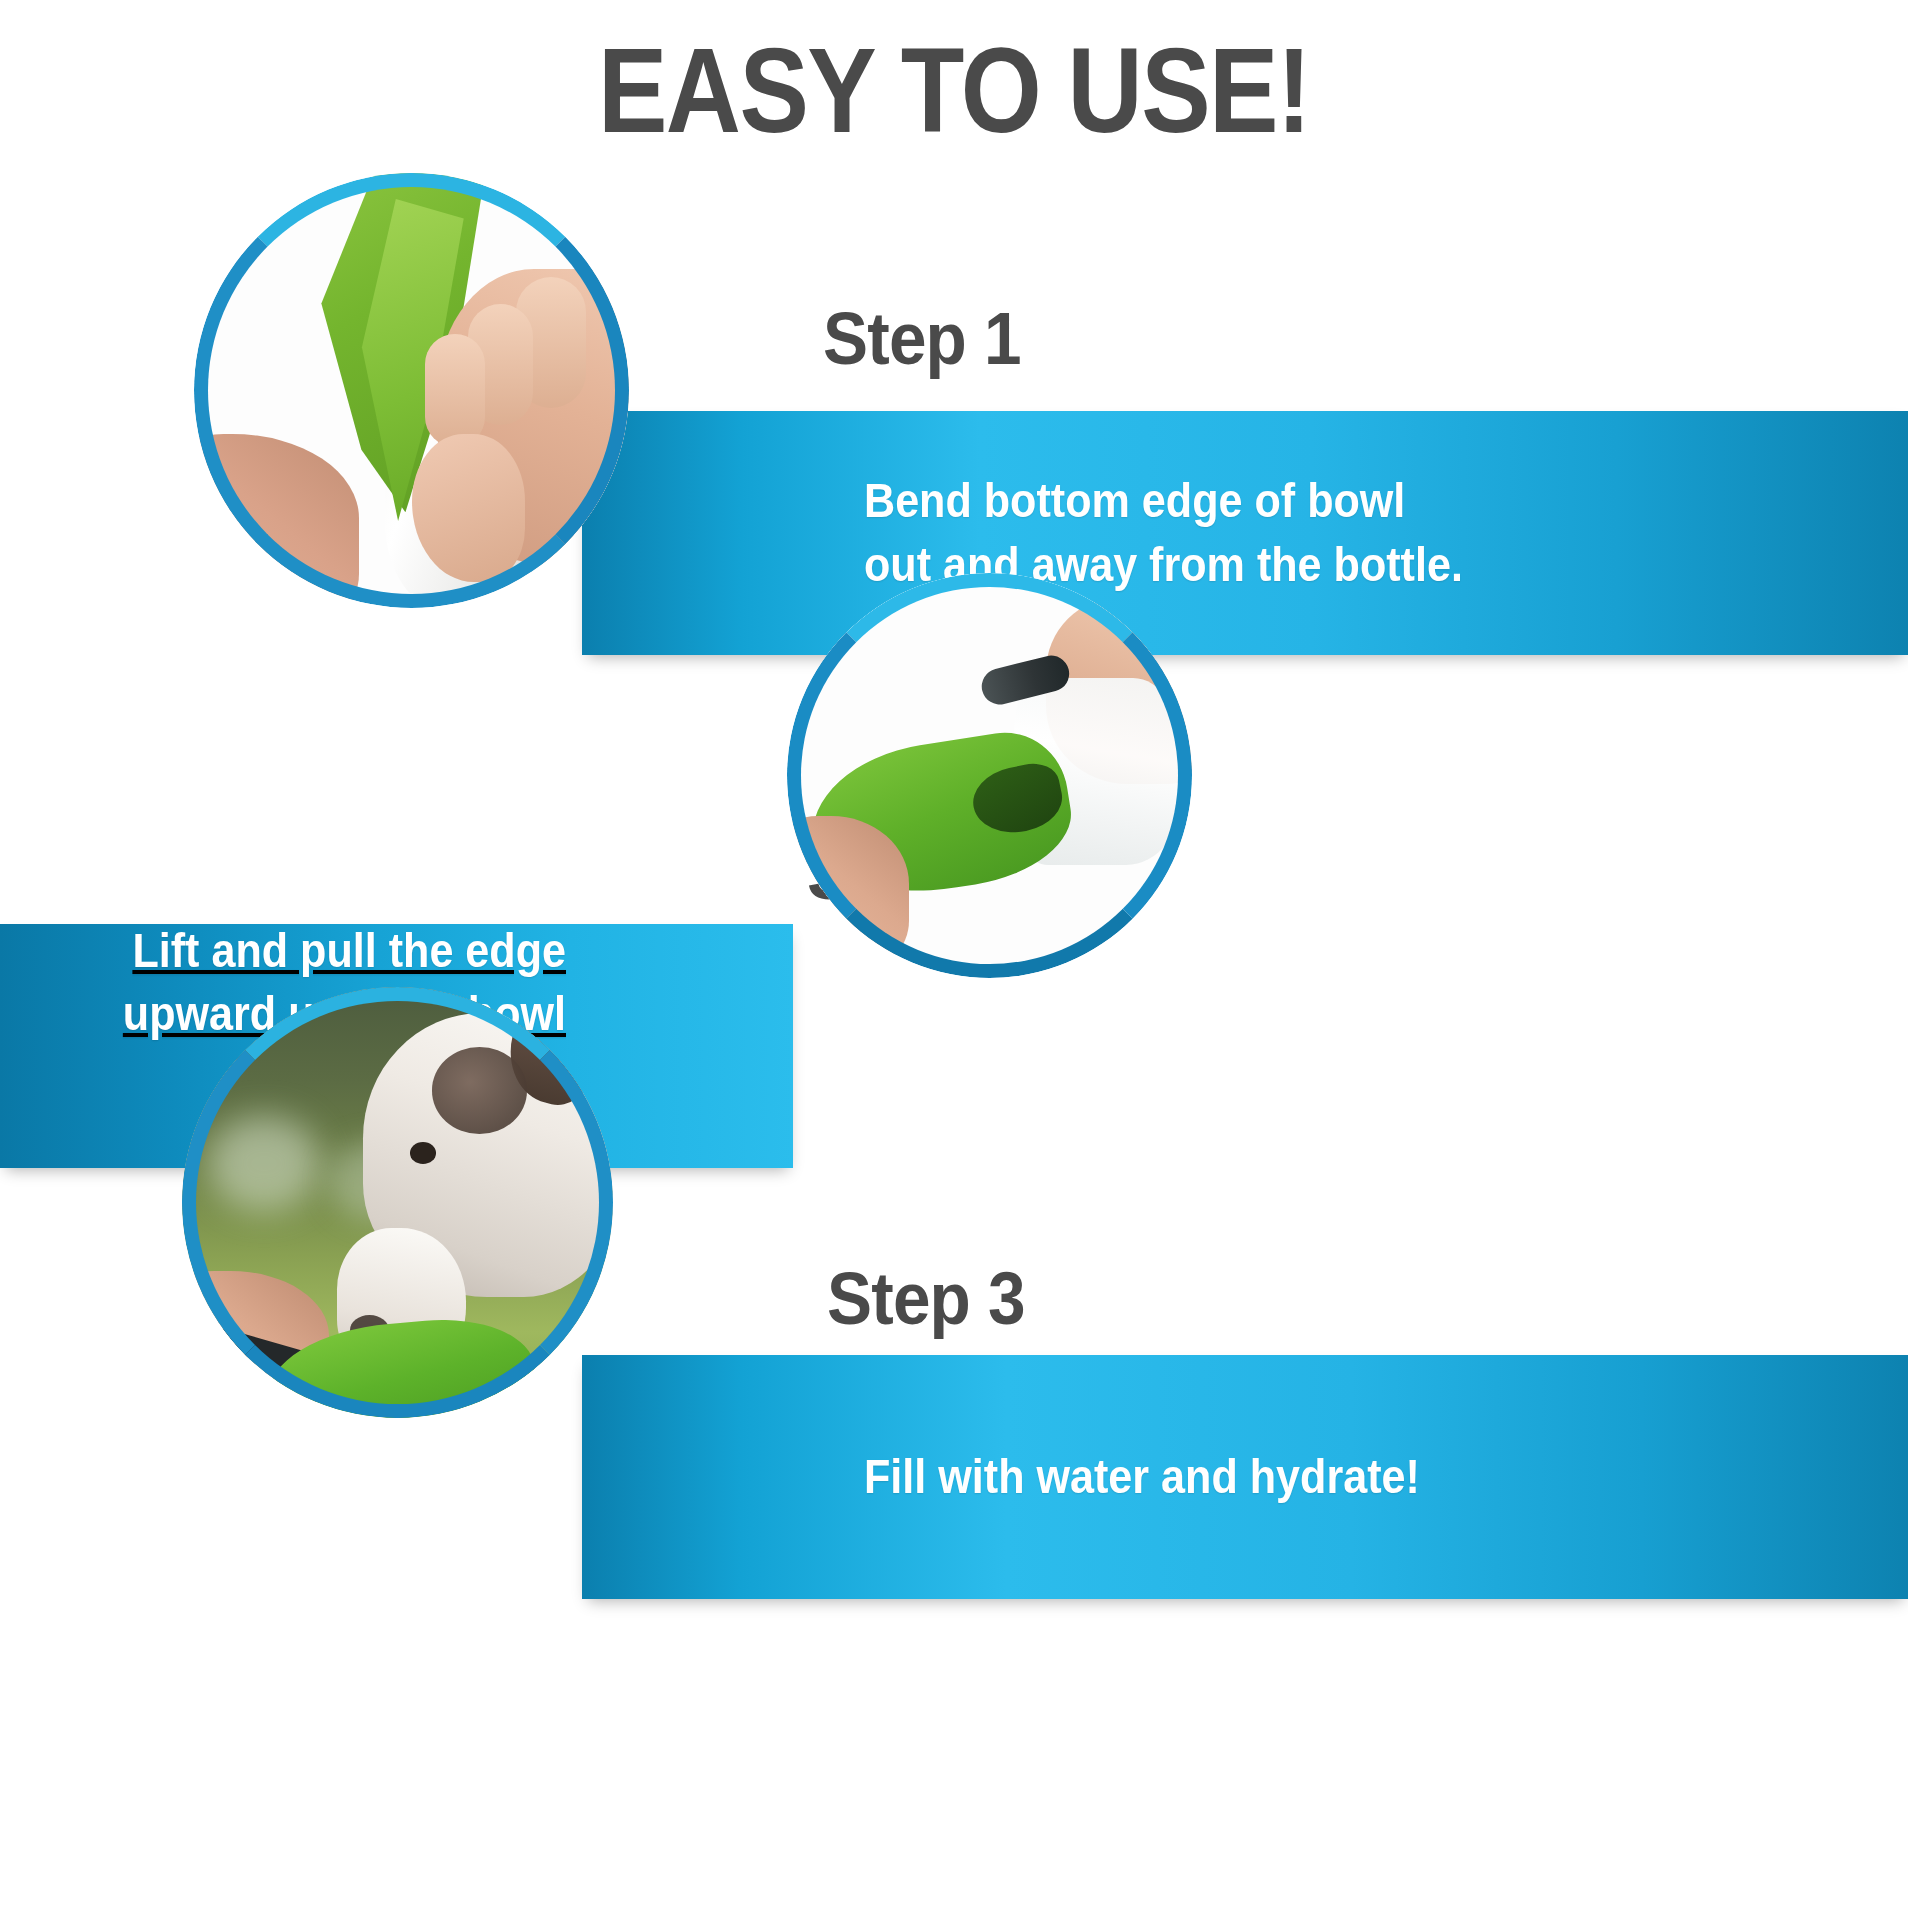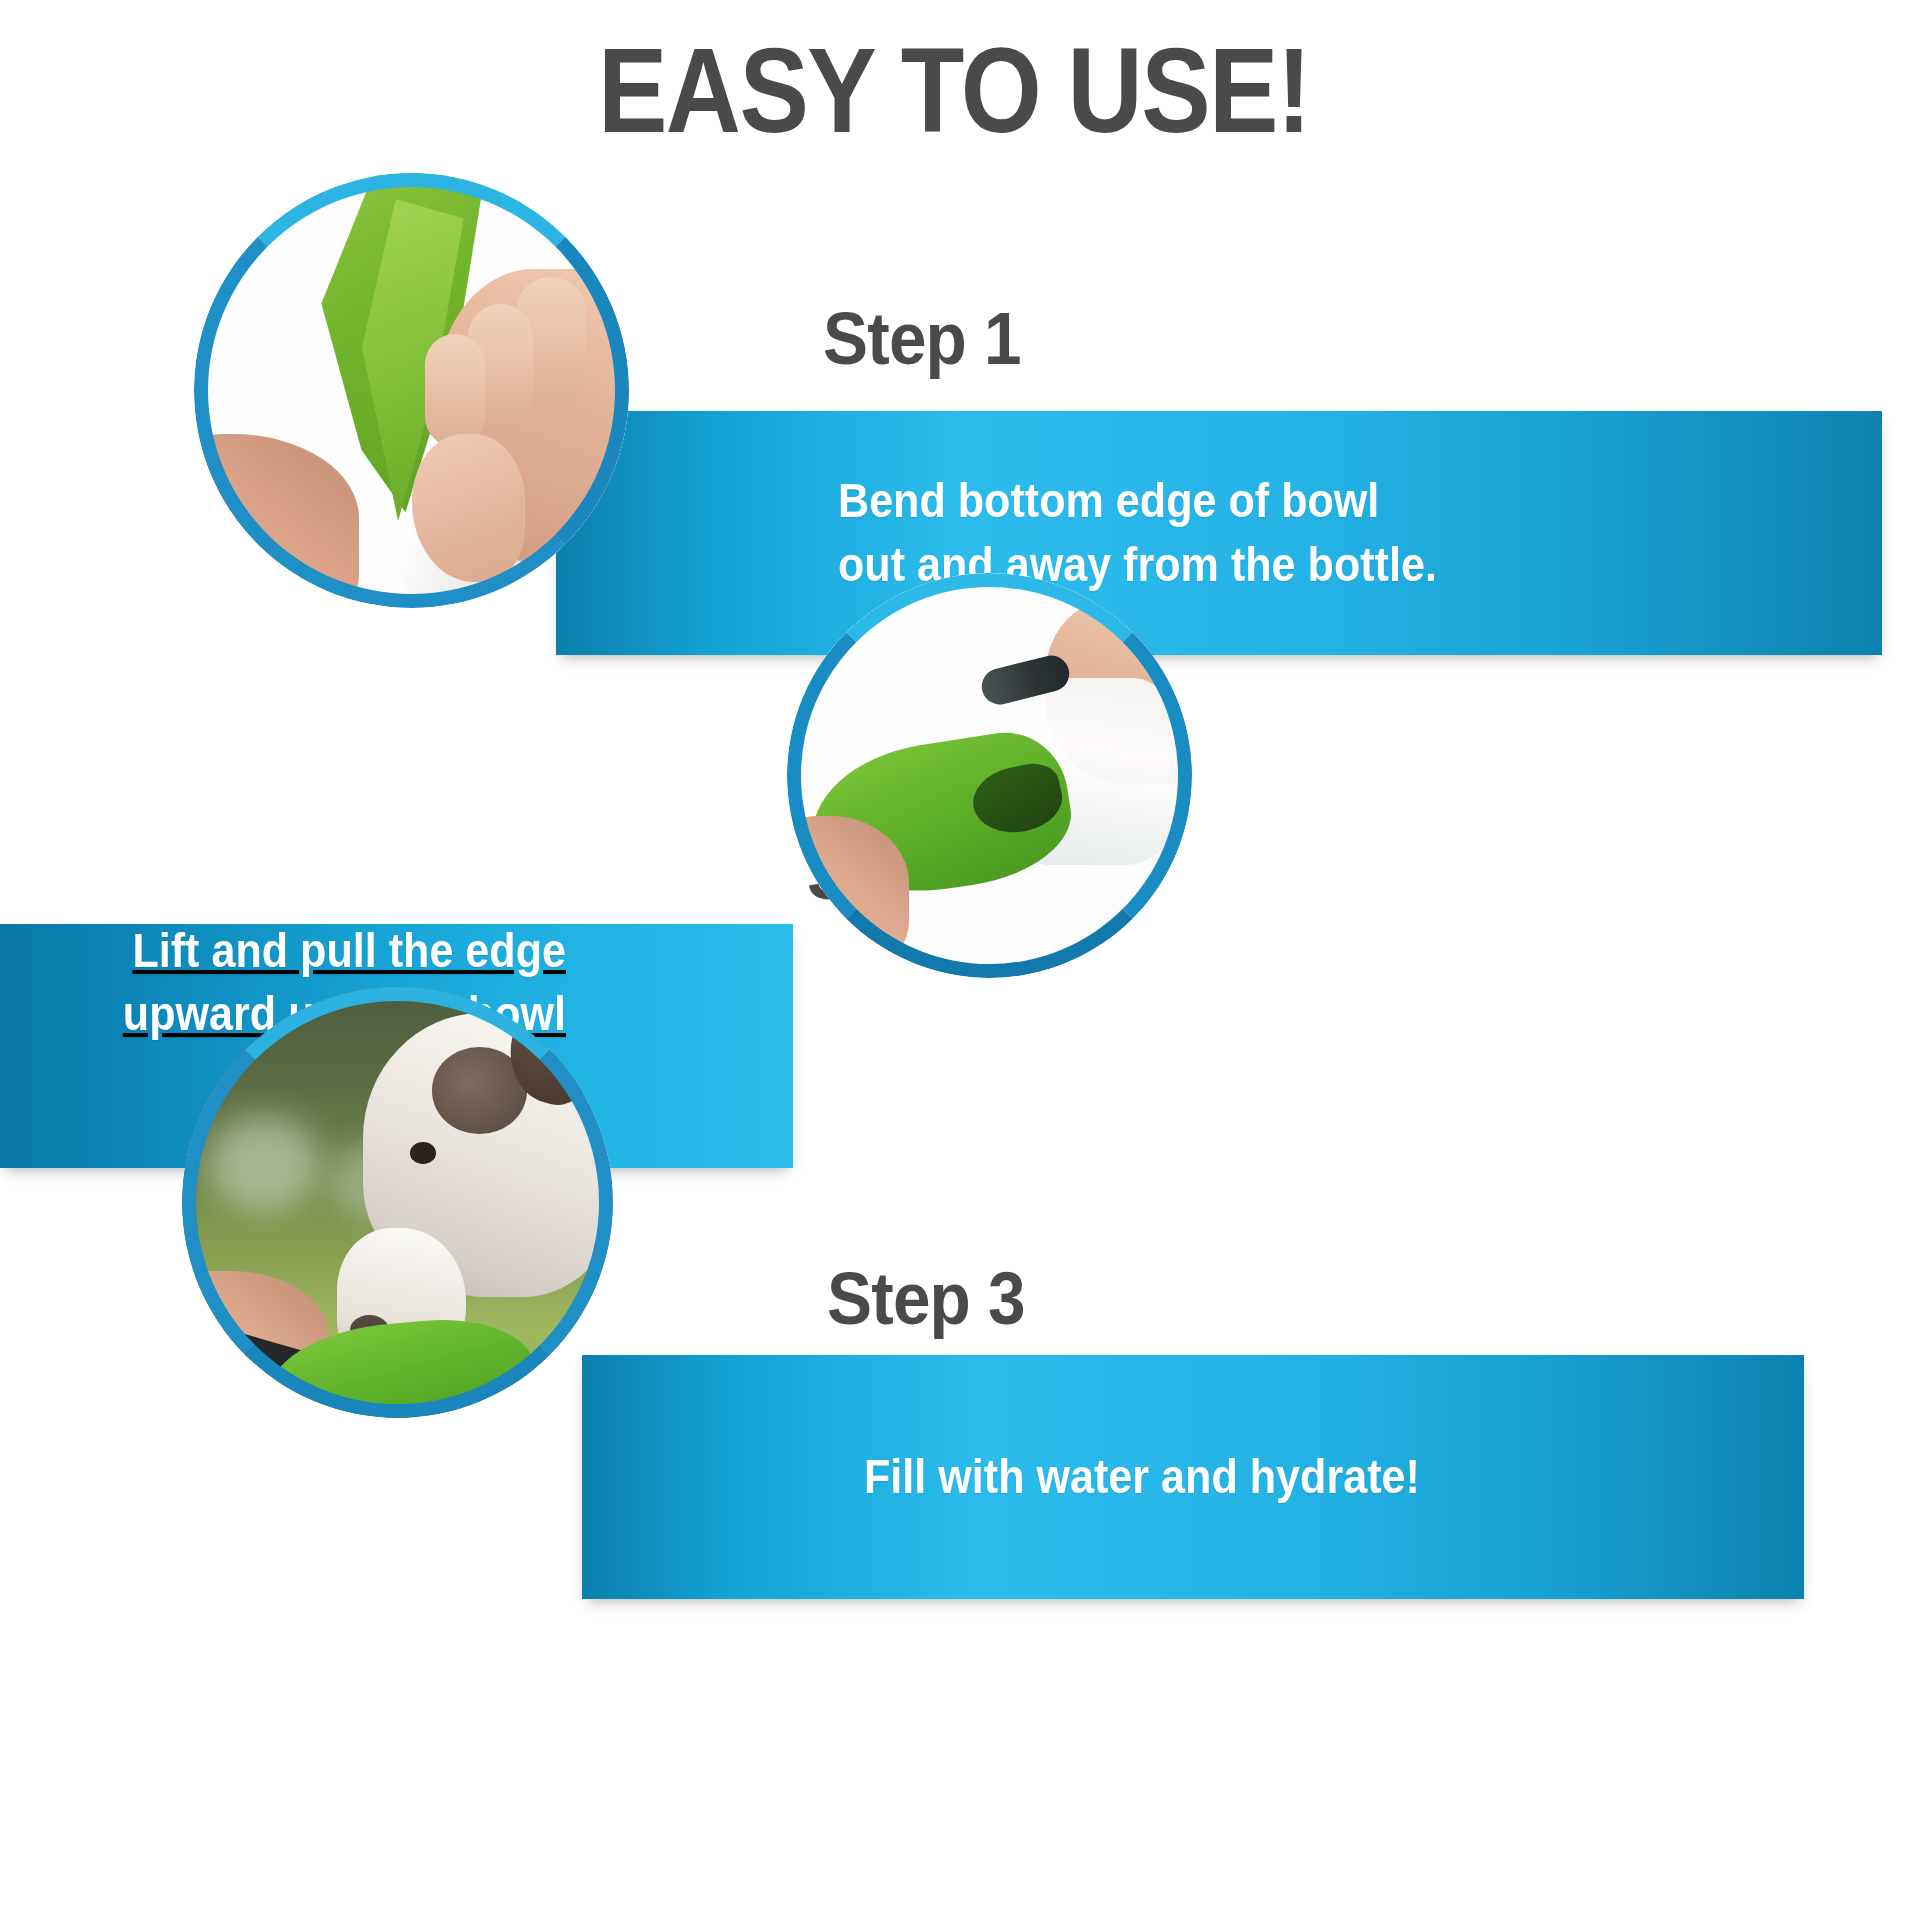--- a/index.html
+++ b/index.html
@@ -71,33 +71,33 @@
     margin-left: 282px;
   }
   .banner.rtl .banner-text {
     text-align: right;
     transform-origin: right center;
     margin-right: 227px;
   }
 
   
   #banner-1 {
-    left: 556px; top: 411px; width: 1326px;
+    left: 582px; top: 411px; width: 1326px;
     background: linear-gradient(90deg,
       #0b7fae 0%, #13a2d4 12%, #2cbcec 30%,
       #26b4e6 55%, #18a0d2 78%, #0d82b0 100%);
   }
   #banner-2 {
     left: 0; top: 924px; width: 793px;
     background: linear-gradient(90deg,
       #0a78a6 0%, #0e8bbd 22%, #17a3d5 48%,
       #21b3e4 72%, #2bbdec 100%);
   }
   #banner-3 {
-    left: 582px; top: 1355px; width: 1222px;
+    left: 582px; top: 1355px; width: 1326px;
     background: linear-gradient(90deg,
       #0b7fae 0%, #13a2d4 12%, #2cbcec 32%,
       #25b3e5 58%, #179fd1 80%, #0d82b0 100%);
   }
 
   
   .step-label {
     position: absolute;
     font-family: "Liberation Sans", sans-serif;
     font-weight: bold;

